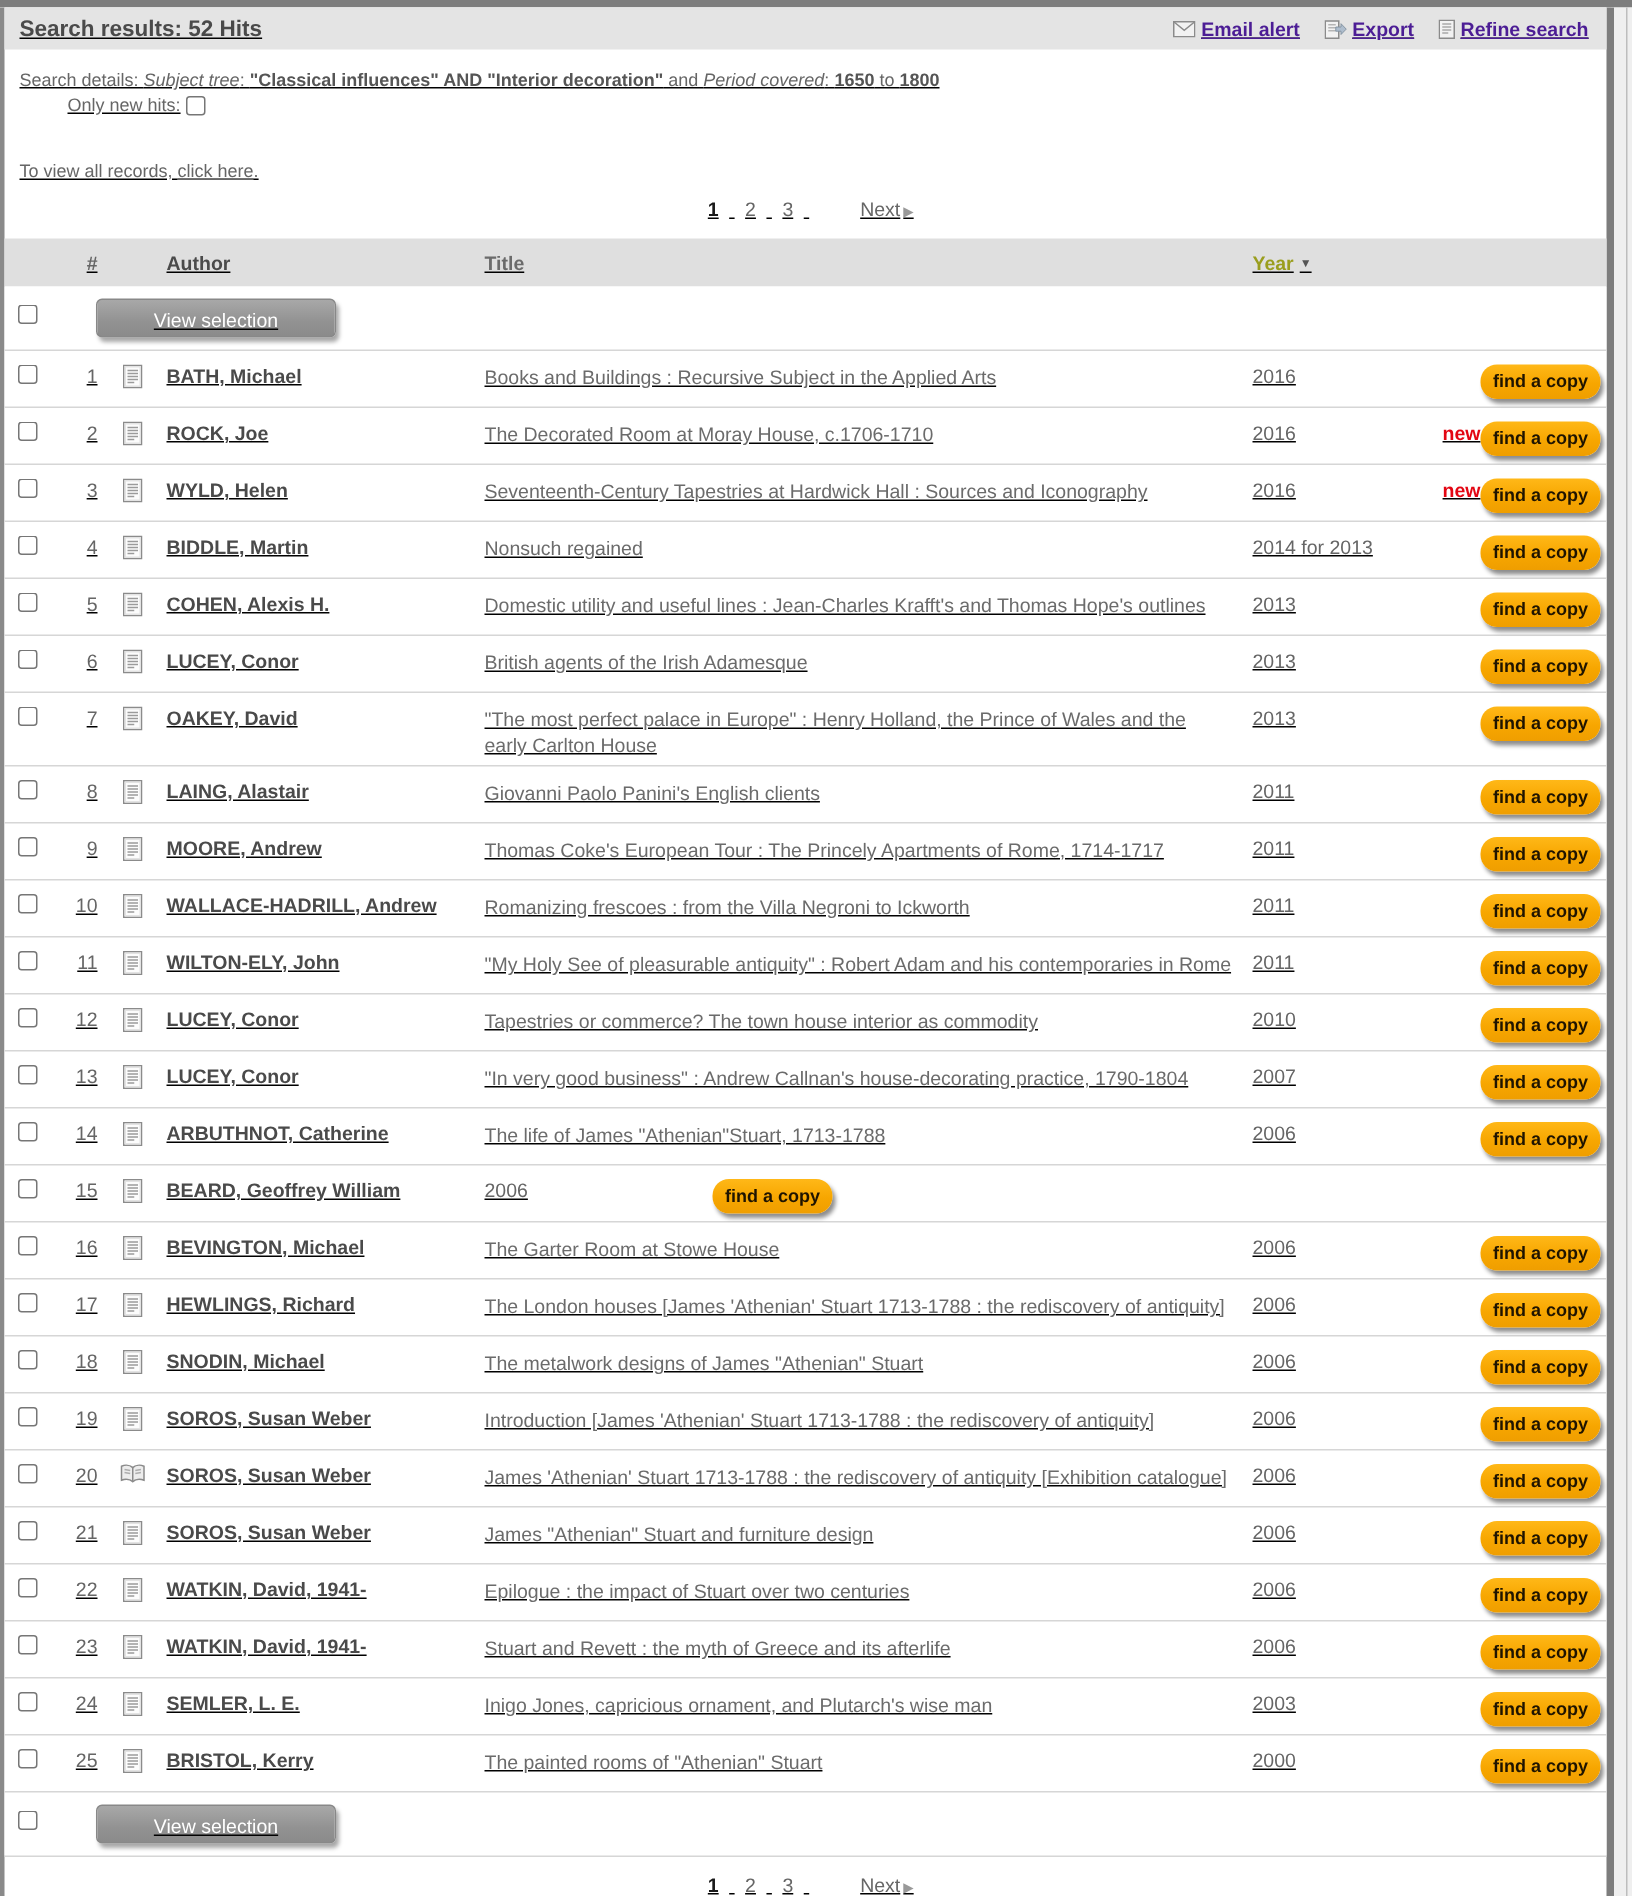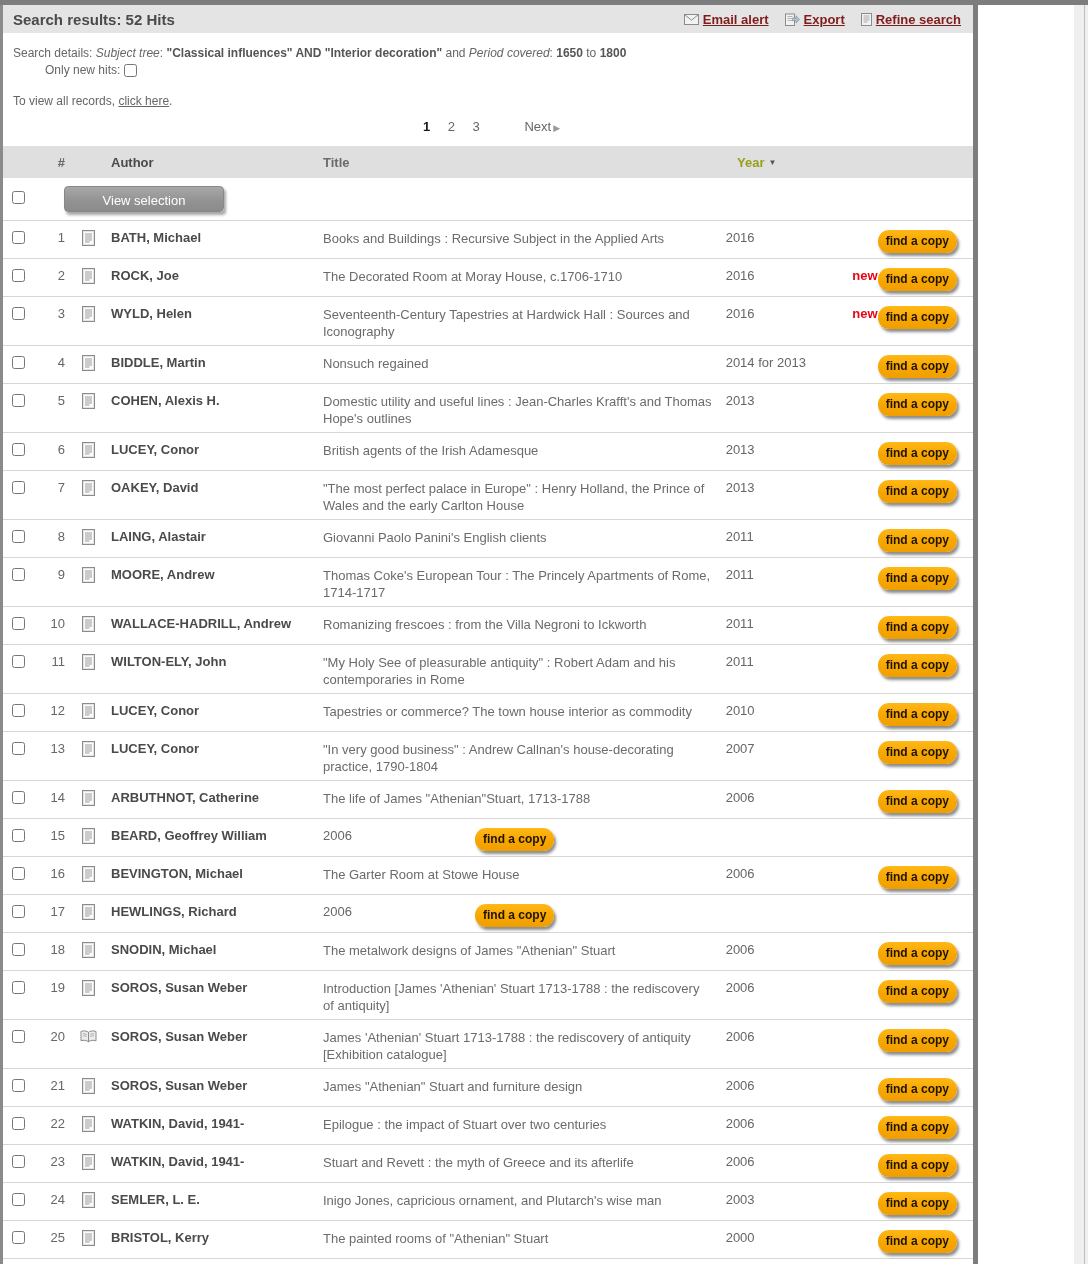--- a/index.html
+++ b/index.html
@@ -13,49 +13,50 @@
   }
   .top-strip { height:5px; background:#7d7d7d; width:1088px; }
   .gutter {
     position:absolute; top:5px; right:0; bottom:0; width:14px;
     background:#efefef;
   }
   .gutter::after {
     content:""; position:absolute; top:0; bottom:0; right:3px; width:1px; background:#bdbdbd;
   }
   .panel {
-    position:absolute; top:5px; left:0; width:978px; bottom:0;
+    position:absolute; top:5px; left:0; width:1076px; bottom:0;
     border-left:3px solid #8a8a8a;
     border-right:5px solid #7d7d7d;
     background:#ffffff;
+    text-decoration:underline;
   }
 
   
   .titlebar {
     height:28px; background:#e4e4e4;
     display:flex; align-items:center; padding:0 12px 0 10px;
   }
   .page-title { font-size:15px; font-weight:bold; color:#4a4a4a; }
   .actions { margin-left:auto; display:flex; align-items:center; gap:16px; }
   .action-link {
     display:flex; align-items:center; gap:4px;
-    font-size:13px; font-weight:bold; color:#7f1d1d;
+    font-size:13px; font-weight:bold; color:#4c1d95;
     text-decoration:none; cursor:pointer;
   }
   .action-link .lbl { text-decoration:underline; }
   .action-link svg { display:block; }
 
   
   .search-block { padding:13px 10px 0 10px; font-size:12px; color:#666; }
   .sd-line { line-height:15px; }
   .sd-italic { font-style:italic; }
   .sd-bold { font-weight:bold; color:#555; }
   .only-new { margin-top:2px; display:flex; align-items:center; gap:4px;margin-left:32px; }
   .only-new input { width:13px; height:13px; margin:0; }
-  .view-all { margin-top:17px; }
+  .view-all { margin-top:30px; }
   .link { text-decoration:underline; color:#666; cursor:pointer; }
 
   
   .pagination {
     text-align:center; font-size:13px; color:#666;
     padding:11px 0 12px 0;
   }
   .pg-item { margin:0 7px; cursor:pointer; }
   .pg-current { font-weight:bold; color:#1a1a1a; }
   .pg-next { margin-left:34px; cursor:pointer; }
@@ -67,21 +68,21 @@
     background:#dfdfdf; height:32px;
     font-size:14px; font-weight:bold; color:#4a4a4a;
   }
   .c-check { flex:0 0 34px; padding-left:9px; }
   .c-num   { flex:0 0 28px; text-align:right; }
   .c-icon  { flex:0 0 46px; text-align:center; }
   .c-author{ flex:0 0 212px; padding-right:8px; }
   .c-title { flex:1 1 auto; padding-right:14px; }
   .c-year  { flex:0 0 102px; }
   .c-new   { flex:0 0 50px; text-align:right; }
-  .c-btn   { flex:0 0 84px; text-align:center; padding-right:16px; }
+  .c-btn   { flex:0 0 84px; text-align:center; padding-right:4px; }
   .year-head { color:#9a9e1e; cursor:pointer; }
   .sort-tri { color:#555; font-size:8px; margin-left:4px; vertical-align:2px; }
 
   .trow {
     display:flex; align-items:flex-start;
     border-top:1px solid #d6d6d6;
     min-height:38px; padding-top:9px; padding-bottom:5px;
     background:#fff;
   }
   .trow input[type=checkbox] { width:13px; height:13px; margin:0; }
@@ -495,20 +496,21 @@
     <div class="c-icon"><svg width="13" height="16" viewBox="0 0 13 16">
             <rect x="0.5" y="0.5" width="12" height="15" fill="#fcfcfc" stroke="#8b8b8b"></rect>
             <rect x="1.5" y="1.5" width="10" height="13" fill="none" stroke="#e3e3e3"></rect>
             <line x1="3" y1="4" x2="10" y2="4" stroke="#9b9b9b"></line>
             <line x1="3" y1="6" x2="10" y2="6" stroke="#9b9b9b"></line>
             <line x1="3" y1="8" x2="10" y2="8" stroke="#9b9b9b"></line>
             <line x1="3" y1="10" x2="10" y2="10" stroke="#9b9b9b"></line>
             <line x1="3" y1="12" x2="7.5" y2="12" stroke="#9b9b9b"></line>
           </svg></div>
     <div class="c-author">HEWLINGS, Richard</div>
+    <div class="c-title">The London houses [James 'Athenian' Stuart 1713-1788 : the rediscovery of antiquity]</div>
     <div class="c-year">2006</div>
     <div class="c-new"></div>
     <div class="c-btn"><a class="btn-find">find a copy</a></div>
   </div>
       <div class="trow">
     <div class="c-check"><input type="checkbox" style=""></div>
     <div class="c-num">18</div>
     <div class="c-icon"><svg width="13" height="16" viewBox="0 0 13 16">
             <rect x="0.5" y="0.5" width="12" height="15" fill="#fcfcfc" stroke="#8b8b8b"></rect>
             <rect x="1.5" y="1.5" width="10" height="13" fill="none" stroke="#e3e3e3"></rect>

